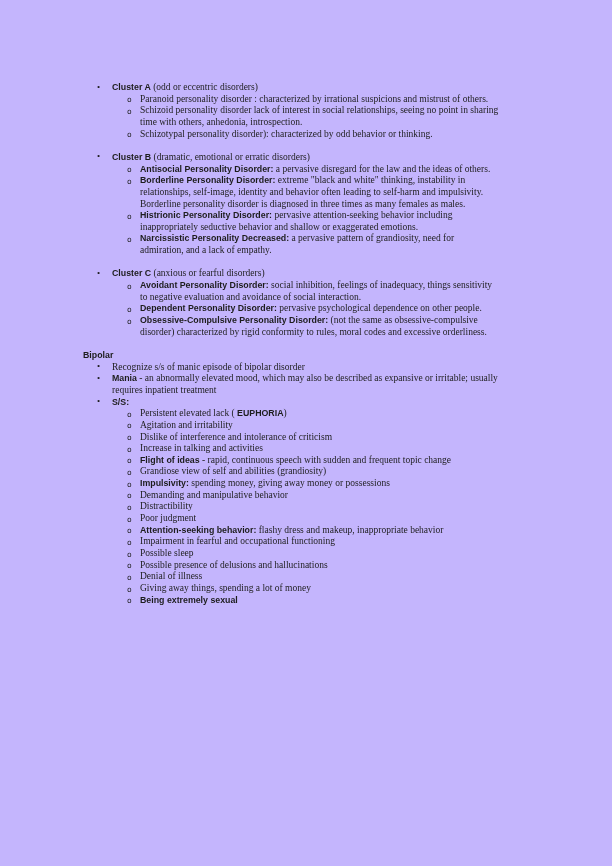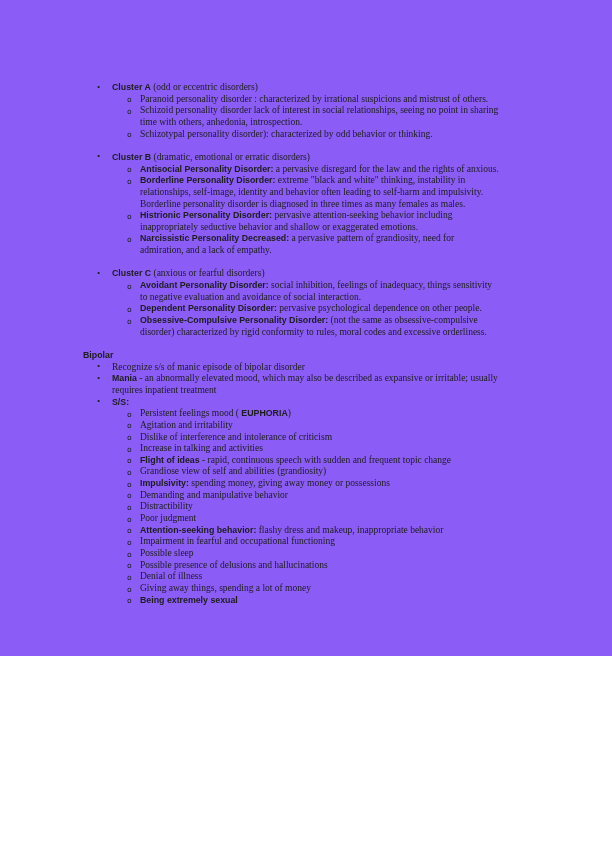--- a/index.html
+++ b/index.html
@@ -3,22 +3,22 @@
 <meta charset="utf-8">
 <style>
   html, body {
     margin: 0;
     padding: 0;
     background: #ffffff;
   }
   .page {
     position: relative;
     width: 612px;
-    height: 656px;
-    background: #8b5cf6;
+    height: 866px;
+    background: #c4b5fd;
     font-family: "Liberation Serif", serif;
     font-size: 9.5px;
     line-height: 11.65px;
     color: #1d1d1d;
     overflow: hidden;
   }
   .content {
     position: absolute;
     left: 83px;
     top: 82px;
@@ -72,21 +72,21 @@
       <div>
           <div class="l2-item"><span class="r">Paranoid personality disorder : characterized by irrational suspicions and mistrust of others.</span></div>
           <div class="l2-item"><span class="r">Schizoid personality disorder lack of interest in social relationships, seeing no point in sharing time with others, anhedonia, introspection.</span></div>
           <div class="l2-item"><span class="r">Schizotypal personality disorder): characterized by odd behavior or thinking.</span></div>
         </div>
     </section>
 
     <section class="section">
       <div class="l1-item"><span class="b">Cluster B</span><span class="r"> (dramatic, emotional or erratic disorders)</span></div>
       <div>
-          <div class="l2-item"><span class="b">Antisocial Personality Disorder:</span><span class="r"> a pervasive disregard for the law and the rights of anxious.</span></div>
+          <div class="l2-item"><span class="b">Antisocial Personality Disorder:</span><span class="r"> a pervasive disregard for the law and the ideas of others.</span></div>
           <div class="l2-item"><span class="b">Borderline Personality Disorder:</span><span class="r"> extreme "black and white" thinking, instability in relationships, self-image, identity and behavior often leading to self-harm and impulsivity. Borderline personality disorder is diagnosed in three times as many females as males.</span></div>
           <div class="l2-item"><span class="b">Histrionic Personality Disorder:</span><span class="r"> pervasive attention-seeking behavior including inappropriately seductive behavior and shallow or exaggerated emotions.</span></div>
           <div class="l2-item"><span class="b">Narcissistic Personality Decreased:</span><span class="r"> a pervasive pattern of grandiosity, need for admiration, and a lack of empathy.</span></div>
         </div>
     </section>
 
     <section class="section">
       <div class="l1-item"><span class="b">Cluster C</span><span class="r"> (anxious or fearful disorders)</span></div>
       <div>
           <div class="l2-item"><span class="b">Avoidant Personality Disorder:</span><span class="r"> social inhibition, feelings of inadequacy, things sensitivity to negative evaluation and avoidance of social interaction.</span></div>
@@ -94,21 +94,21 @@
           <div class="l2-item"><span class="b">Obsessive-Compulsive Personality Disorder:</span><span class="r"> (not the same as obsessive-compulsive disorder) characterized by rigid conformity to rules, moral codes and excessive orderliness.</span></div>
         </div>
     </section>
 
     <section class="section">
       <span class="heading">Bipolar</span>
       <div class="l1-item"><span class="r">Recognize s/s of manic episode of bipolar disorder</span></div>
       <div class="l1-item"><span class="b">Mania</span><span class="r"> - an abnormally elevated mood, which may also be described as expansive or irritable; usually requires inpatient treatment</span></div>
       <div class="l1-item"><span class="b">S/S:</span></div>
       <div>
-          <div class="l2-item"><span class="r">Persistent feelings mood ( </span><span class="b">EUPHORIA</span><span class="r">)</span></div>
+          <div class="l2-item"><span class="r">Persistent elevated lack ( </span><span class="b">EUPHORIA</span><span class="r">)</span></div>
           <div class="l2-item"><span class="r">Agitation and irritability</span></div>
           <div class="l2-item"><span class="r">Dislike of interference and intolerance of criticism</span></div>
           <div class="l2-item"><span class="r">Increase in talking and activities</span></div>
           <div class="l2-item"><span class="b">Flight of ideas</span><span class="r"> - rapid, continuous speech with sudden and frequent topic change</span></div>
           <div class="l2-item"><span class="r">Grandiose view of self and abilities (grandiosity)</span></div>
           <div class="l2-item"><span class="b">Impulsivity:</span><span class="r"> spending money, giving away money or possessions</span></div>
           <div class="l2-item"><span class="r">Demanding and manipulative behavior</span></div>
           <div class="l2-item"><span class="r">Distractibility</span></div>
           <div class="l2-item"><span class="r">Poor judgment</span></div>
           <div class="l2-item"><span class="b">Attention-seeking behavior:</span><span class="r"> flashy dress and makeup, inappropriate behavior</span></div>

